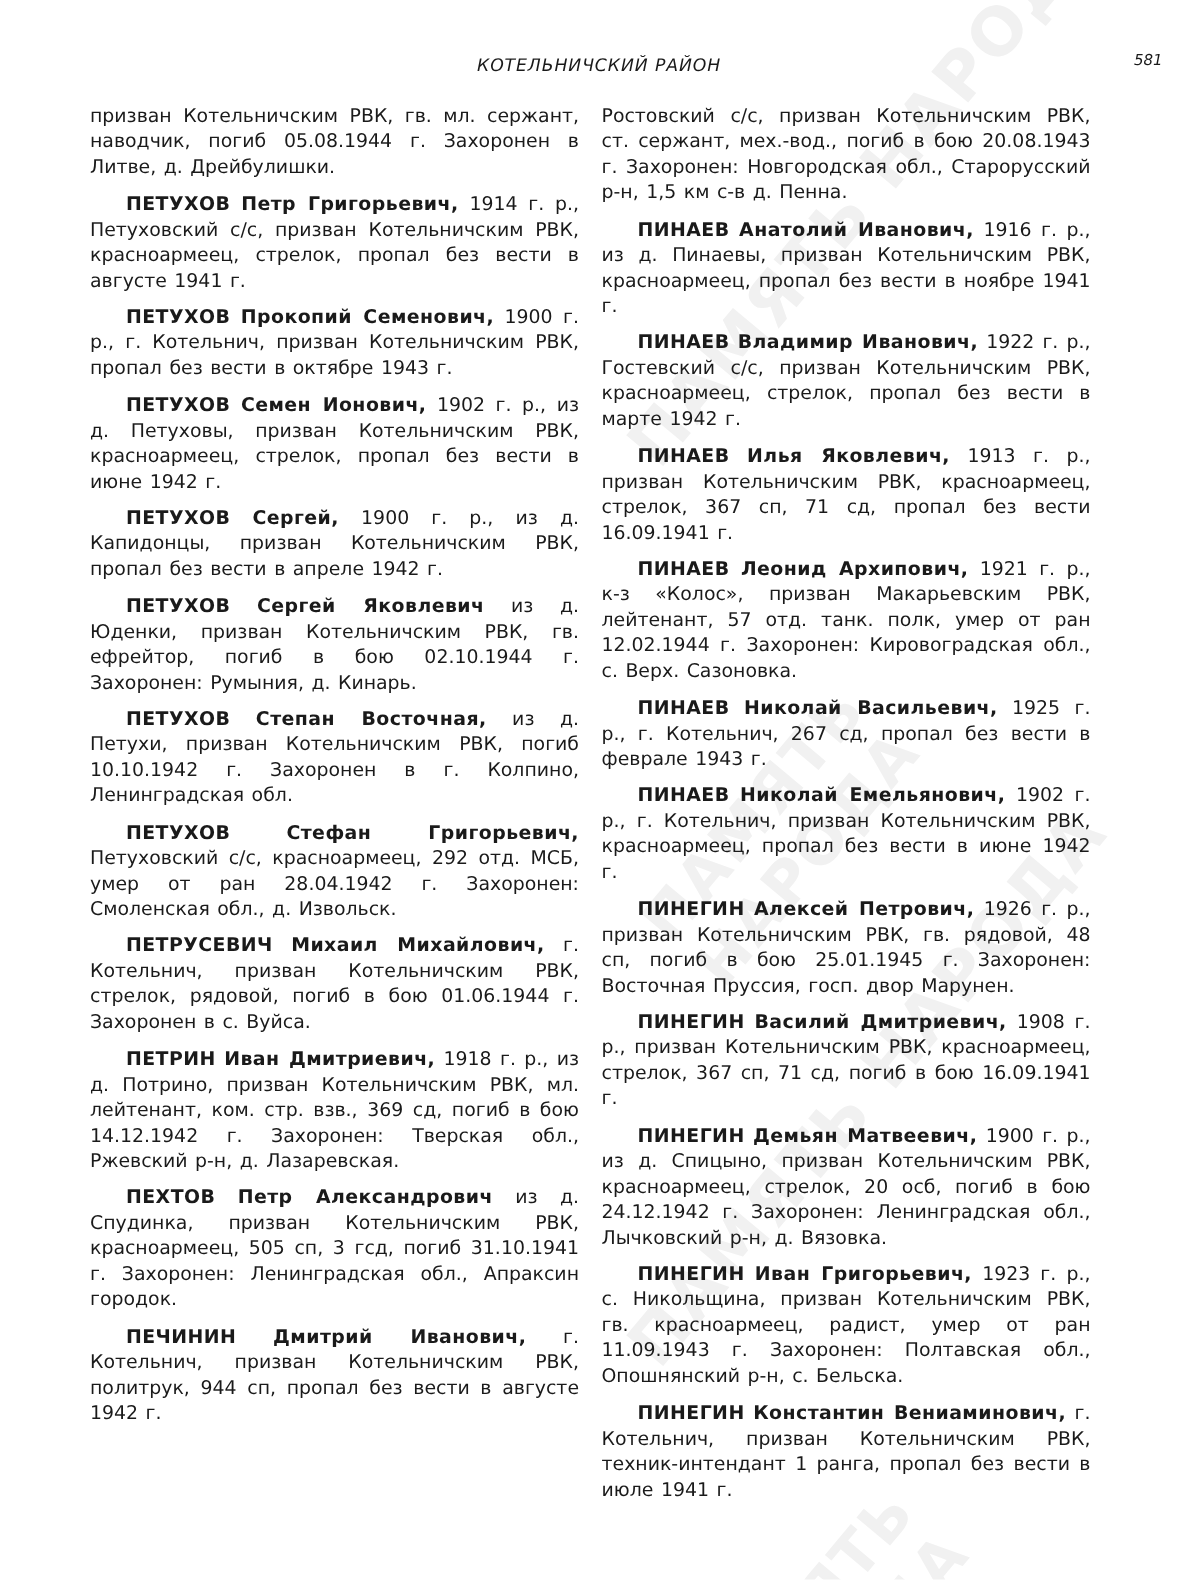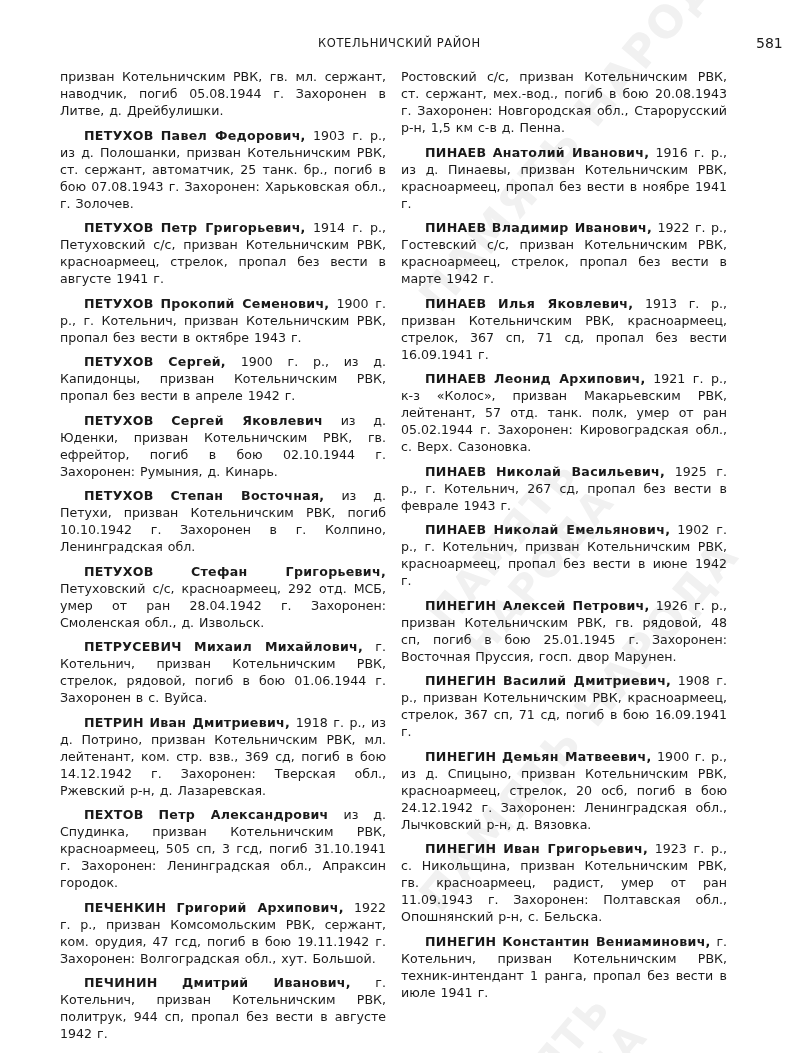--- a/index.html
+++ b/index.html
@@ -13,28 +13,28 @@
     position: absolute; color: #f1f1f1; font-weight: bold;
     font-family: "DejaVu Sans", sans-serif; pointer-events: none;
     transform: rotate(-50deg); letter-spacing: 2px; z-index: 0;
   }
   .wm1 { right: -12px; top: 100px; font-size: 44px; }
   .wm2 { right: -12px; top: 700px; font-size: 44px; }
   .wm3 { left: 380px; top: 430px; font-size: 40px; }
   .wm4 { left: 420px; top: 980px; font-size: 40px; }
 
   .header {
-    position: absolute; top: 36px; left: 0; width: 701px; height: 20px; z-index: 1;
+    position: absolute; top: 36px; left: 0; width: 701px; height: 20px; z-index: 1; font-style: italic;
   }
   .header-title {
     position: absolute; left: 318px; top: 0;
     font-size: 11.5px; letter-spacing: 0.6px;
   }
   .page-number {
-    position: absolute; left: 756px; top: -1px; font-size: 14px;
+    position: absolute; left: 756px; top: -1px; font-size: 10px;
   }
   .col {
     position: absolute; top: 68px; width: 326px; z-index: 1;
   }
   .col-left { left: 60px; }
   .col-right { left: 401px; }
   .entry {
     font-size: 12.6px; line-height: 17px;
     text-align: justify; margin: 0 0 7.5px 0;
     word-spacing: 1px;
@@ -52,39 +52,38 @@
 <div class="watermark wm3">ПАМЯТЬ НАРОДА</div>
 <div class="watermark wm4">ПАМЯТЬ НАРОДА</div>
 
 <div class="header">
   <span class="header-title">КОТЕЛЬНИЧСКИЙ РАЙОН</span>
   <span class="page-number">581</span>
 </div>
 
 <div class="col col-left">
     <p class="entry"><span class=""><span class="body">призван Котельничским РВК, гв. мл. сержант, наводчик, погиб 05.08.1944 г. Захоронен в Литве, д. Дрейбулишки.</span></span></p>
-    <p class="entry indent"><span class=""><span class="surname">ПЕТУХОВ</span> <span class="given">Павел Федорович,</span> <span class="body">1903 г. р., из д. Полошанки, призван Котельничским РВК, ст. сержант, автоматчик, 25 танк. бр., погиб в бою 07.08.1943 г. Захоронен: Харьковская обл., г. Золочев.</span></span></p>
     <p class="entry indent"><span class=""><span class="surname">ПЕТУХОВ</span> <span class="given">Петр Григорьевич,</span> <span class="body">1914 г. р., Петуховский с/с, призван Котельничским РВК, красноармеец, стрелок, пропал без вести в августе 1941 г.</span></span></p>
     <p class="entry indent"><span class=""><span class="surname">ПЕТУХОВ</span> <span class="given">Прокопий Семенович,</span> <span class="body">1900 г. р., г. Котельнич, призван Котельничским РВК, пропал без вести в октябре 1943 г.</span></span></p>
+    <p class="entry indent"><span class=""><span class="surname">ПЕТУХОВ</span> <span class="given">Семен Ионович,</span> <span class="body">1902 г. р., из д. Петуховы, призван Котельничским РВК, красноармеец, стрелок, пропал без вести в июне 1942 г.</span></span></p>
     <p class="entry indent"><span class=""><span class="surname">ПЕТУХОВ</span> <span class="given">Сергей,</span> <span class="body">1900 г. р., из д. Капидонцы, призван Котельничским РВК, пропал без вести в апреле 1942 г.</span></span></p>
     <p class="entry indent"><span class=""><span class="surname">ПЕТУХОВ</span> <span class="given">Сергей Яковлевич</span> <span class="body">из д. Юденки, призван Котельничским РВК, гв. ефрейтор, погиб в бою 02.10.1944 г. Захоронен: Румыния, д. Кинарь.</span></span></p>
     <p class="entry indent"><span class=""><span class="surname">ПЕТУХОВ</span> <span class="given">Степан Восточная,</span> <span class="body">из д. Петухи, призван Котельничским РВК, погиб 10.10.1942 г. Захоронен в г. Колпино, Ленинградская обл.</span></span></p>
     <p class="entry indent"><span class=""><span class="surname">ПЕТУХОВ</span> <span class="given">Стефан Григорьевич,</span> <span class="body">Петуховский с/с, красноармеец, 292 отд. МСБ, умер от ран 28.04.1942 г. Захоронен: Смоленская обл., д. Извольск.</span></span></p>
     <p class="entry indent"><span class=""><span class="surname">ПЕТРУСЕВИЧ</span> <span class="given">Михаил Михайлович,</span> <span class="body">г. Котельнич, призван Котельничским РВК, стрелок, рядовой, погиб в бою 01.06.1944 г. Захоронен в с. Вуйса.</span></span></p>
     <p class="entry indent"><span class=""><span class="surname">ПЕТРИН</span> <span class="given">Иван Дмитриевич,</span> <span class="body">1918 г. р., из д. Потрино, призван Котельничским РВК, мл. лейтенант, ком. стр. взв., 369 сд, погиб в бою 14.12.1942 г. Захоронен: Тверская обл., Ржевский р-н, д. Лазаревская.</span></span></p>
     <p class="entry indent"><span class=""><span class="surname">ПЕХТОВ</span> <span class="given">Петр Александрович</span> <span class="body">из д. Спудинка, призван Котельничским РВК, красноармеец, 505 сп, 3 гсд, погиб 31.10.1941 г. Захоронен: Ленинградская обл., Апраксин городок.</span></span></p>
-    <p class="entry indent"><span class=""><span class="surname">ПЕЧЕНКИН</span> <span class="given">Григорий Архипович,</span> <span class="body">1922 г. р., призван Комсомольским РВК, сержант, ком. орудия, 47 гсд, погиб в бою 19.11.1942 г. Захоронен: Волгоградская обл., хут. Большой.</span></span></p>
     <p class="entry indent"><span class=""><span class="surname">ПЕЧИНИН</span> <span class="given">Дмитрий Иванович,</span> <span class="body">г. Котельнич, призван Котельничским РВК, политрук, 944 сп, пропал без вести в августе 1942 г.</span></span></p>
   </div>
 <div class="col col-right">
     <p class="entry"><span class=""><span class="body">Ростовский с/с, призван Котельничским РВК, ст. сержант, мех.-вод., погиб в бою 20.08.1943 г. Захоронен: Новгородская обл., Старорусский р-н, 1,5 км с-в д. Пенна.</span></span></p>
     <p class="entry indent"><span class=""><span class="surname">ПИНАЕВ</span> <span class="given">Анатолий Иванович,</span> <span class="body">1916 г. р., из д. Пинаевы, призван Котельничским РВК, красноармеец, пропал без вести в ноябре 1941 г.</span></span></p>
     <p class="entry indent"><span class=""><span class="surname">ПИНАЕВ</span> <span class="given">Владимир Иванович,</span> <span class="body">1922 г. р., Гостевский с/с, призван Котельничским РВК, красноармеец, стрелок, пропал без вести в марте 1942 г.</span></span></p>
     <p class="entry indent"><span class=""><span class="surname">ПИНАЕВ</span> <span class="given">Илья Яковлевич,</span> <span class="body">1913 г. р., призван Котельничским РВК, красноармеец, стрелок, 367 сп, 71 сд, пропал без вести 16.09.1941 г.</span></span></p>
-    <p class="entry indent"><span class=""><span class="surname">ПИНАЕВ</span> <span class="given">Леонид Архипович,</span> <span class="body">1921 г. р., к-з «Колос», призван Макарьевским РВК, лейтенант, 57 отд. танк. полк, умер от ран 05.02.1944 г. Захоронен: Кировоградская обл., с. Верх. Сазоновка.</span></span></p>
+    <p class="entry indent"><span class=""><span class="surname">ПИНАЕВ</span> <span class="given">Леонид Архипович,</span> <span class="body">1921 г. р., к-з «Колос», призван Макарьевским РВК, лейтенант, 57 отд. танк. полк, умер от ран 12.02.1944 г. Захоронен: Кировоградская обл., с. Верх. Сазоновка.</span></span></p>
     <p class="entry indent"><span class=""><span class="surname">ПИНАЕВ</span> <span class="given">Николай Васильевич,</span> <span class="body">1925 г. р., г. Котельнич, 267 сд, пропал без вести в феврале 1943 г.</span></span></p>
     <p class="entry indent"><span class=""><span class="surname">ПИНАЕВ</span> <span class="given">Николай Емельянович,</span> <span class="body">1902 г. р., г. Котельнич, призван Котельничским РВК, красноармеец, пропал без вести в июне 1942 г.</span></span></p>
     <p class="entry indent"><span class=""><span class="surname">ПИНЕГИН</span> <span class="given">Алексей Петрович,</span> <span class="body">1926 г. р., призван Котельничским РВК, гв. рядовой, 48 сп, погиб в бою 25.01.1945 г. Захоронен: Восточная Пруссия, госп. двор Марунен.</span></span></p>
     <p class="entry indent"><span class=""><span class="surname">ПИНЕГИН</span> <span class="given">Василий Дмитриевич,</span> <span class="body">1908 г. р., призван Котельничским РВК, красноармеец, стрелок, 367 сп, 71 сд, погиб в бою 16.09.1941 г.</span></span></p>
     <p class="entry indent"><span class=""><span class="surname">ПИНЕГИН</span> <span class="given">Демьян Матвеевич,</span> <span class="body">1900 г. р., из д. Спицыно, призван Котельничским РВК, красноармеец, стрелок, 20 осб, погиб в бою 24.12.1942 г. Захоронен: Ленинградская обл., Лычковский р-н, д. Вязовка.</span></span></p>
     <p class="entry indent"><span class=""><span class="surname">ПИНЕГИН</span> <span class="given">Иван Григорьевич,</span> <span class="body">1923 г. р., с. Никольщина, призван Котельничским РВК, гв. красноармеец, радист, умер от ран 11.09.1943 г. Захоронен: Полтавская обл., Опошнянский р-н, с. Бельска.</span></span></p>
     <p class="entry indent"><span class=""><span class="surname">ПИНЕГИН</span> <span class="given">Константин Вениаминович,</span> <span class="body">г. Котельнич, призван Котельничским РВК, техник-интендант 1 ранга, пропал без вести в июле 1941 г.</span></span></p>
   </div>
 
 </body></html>

